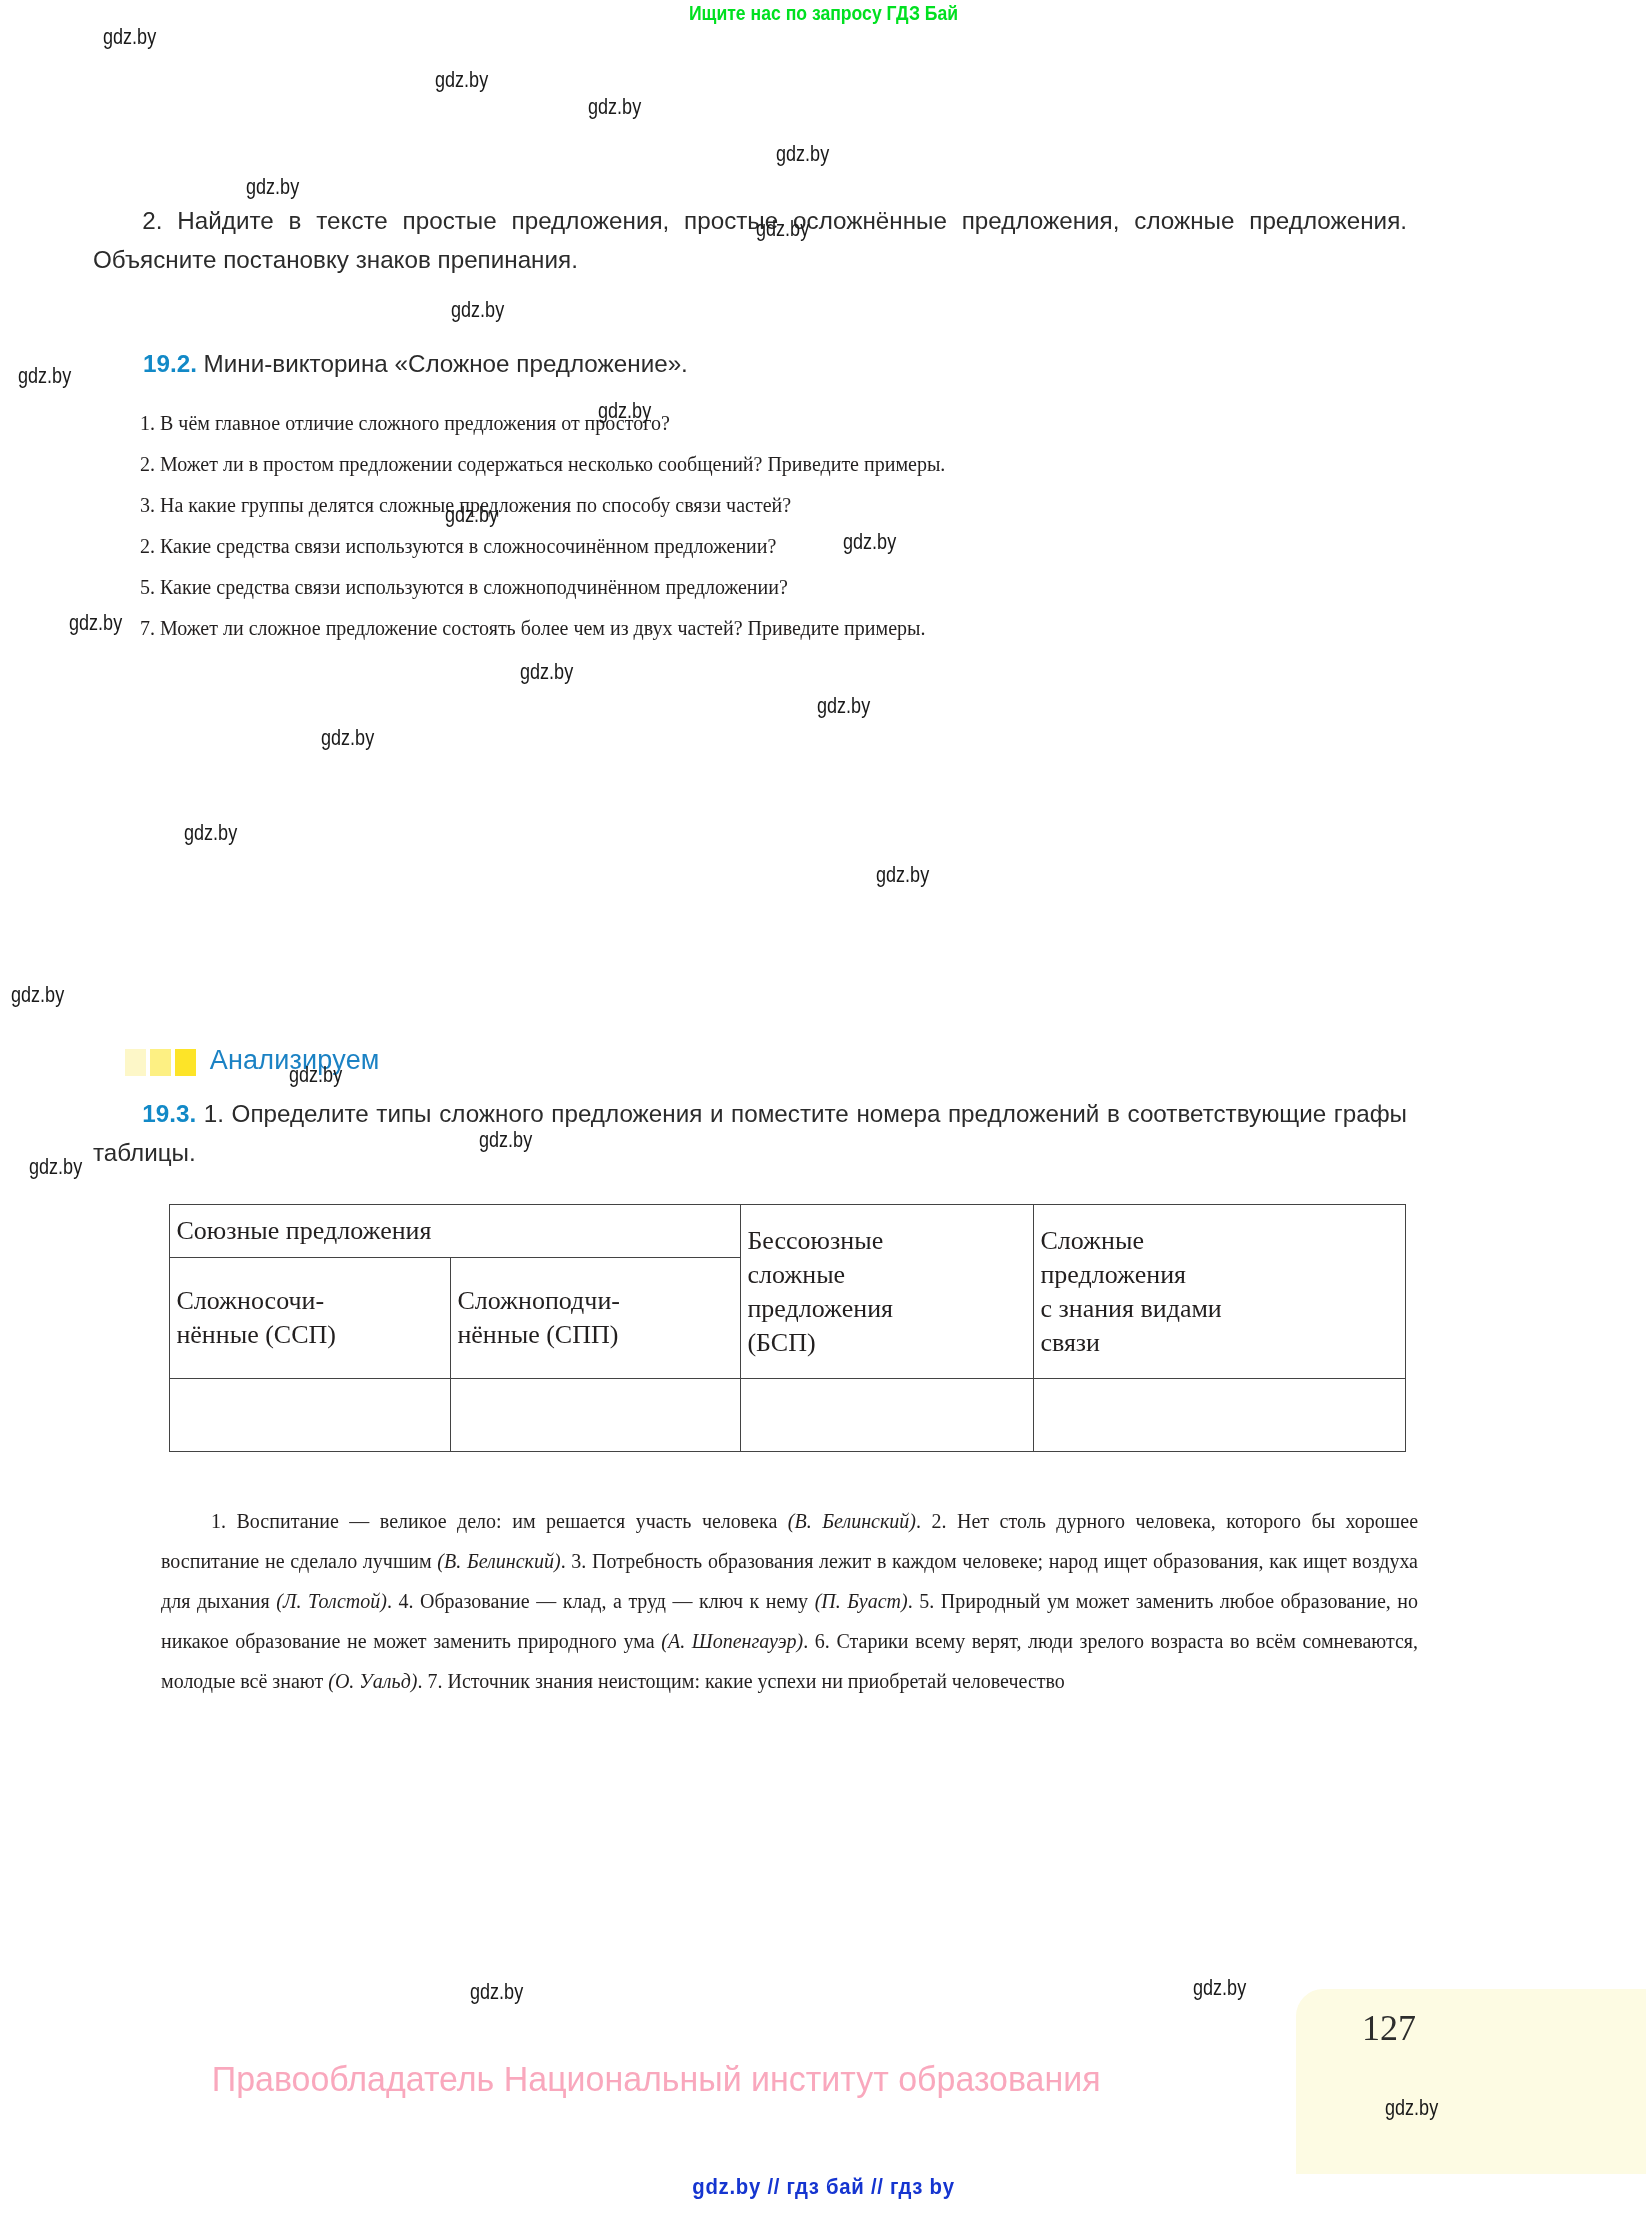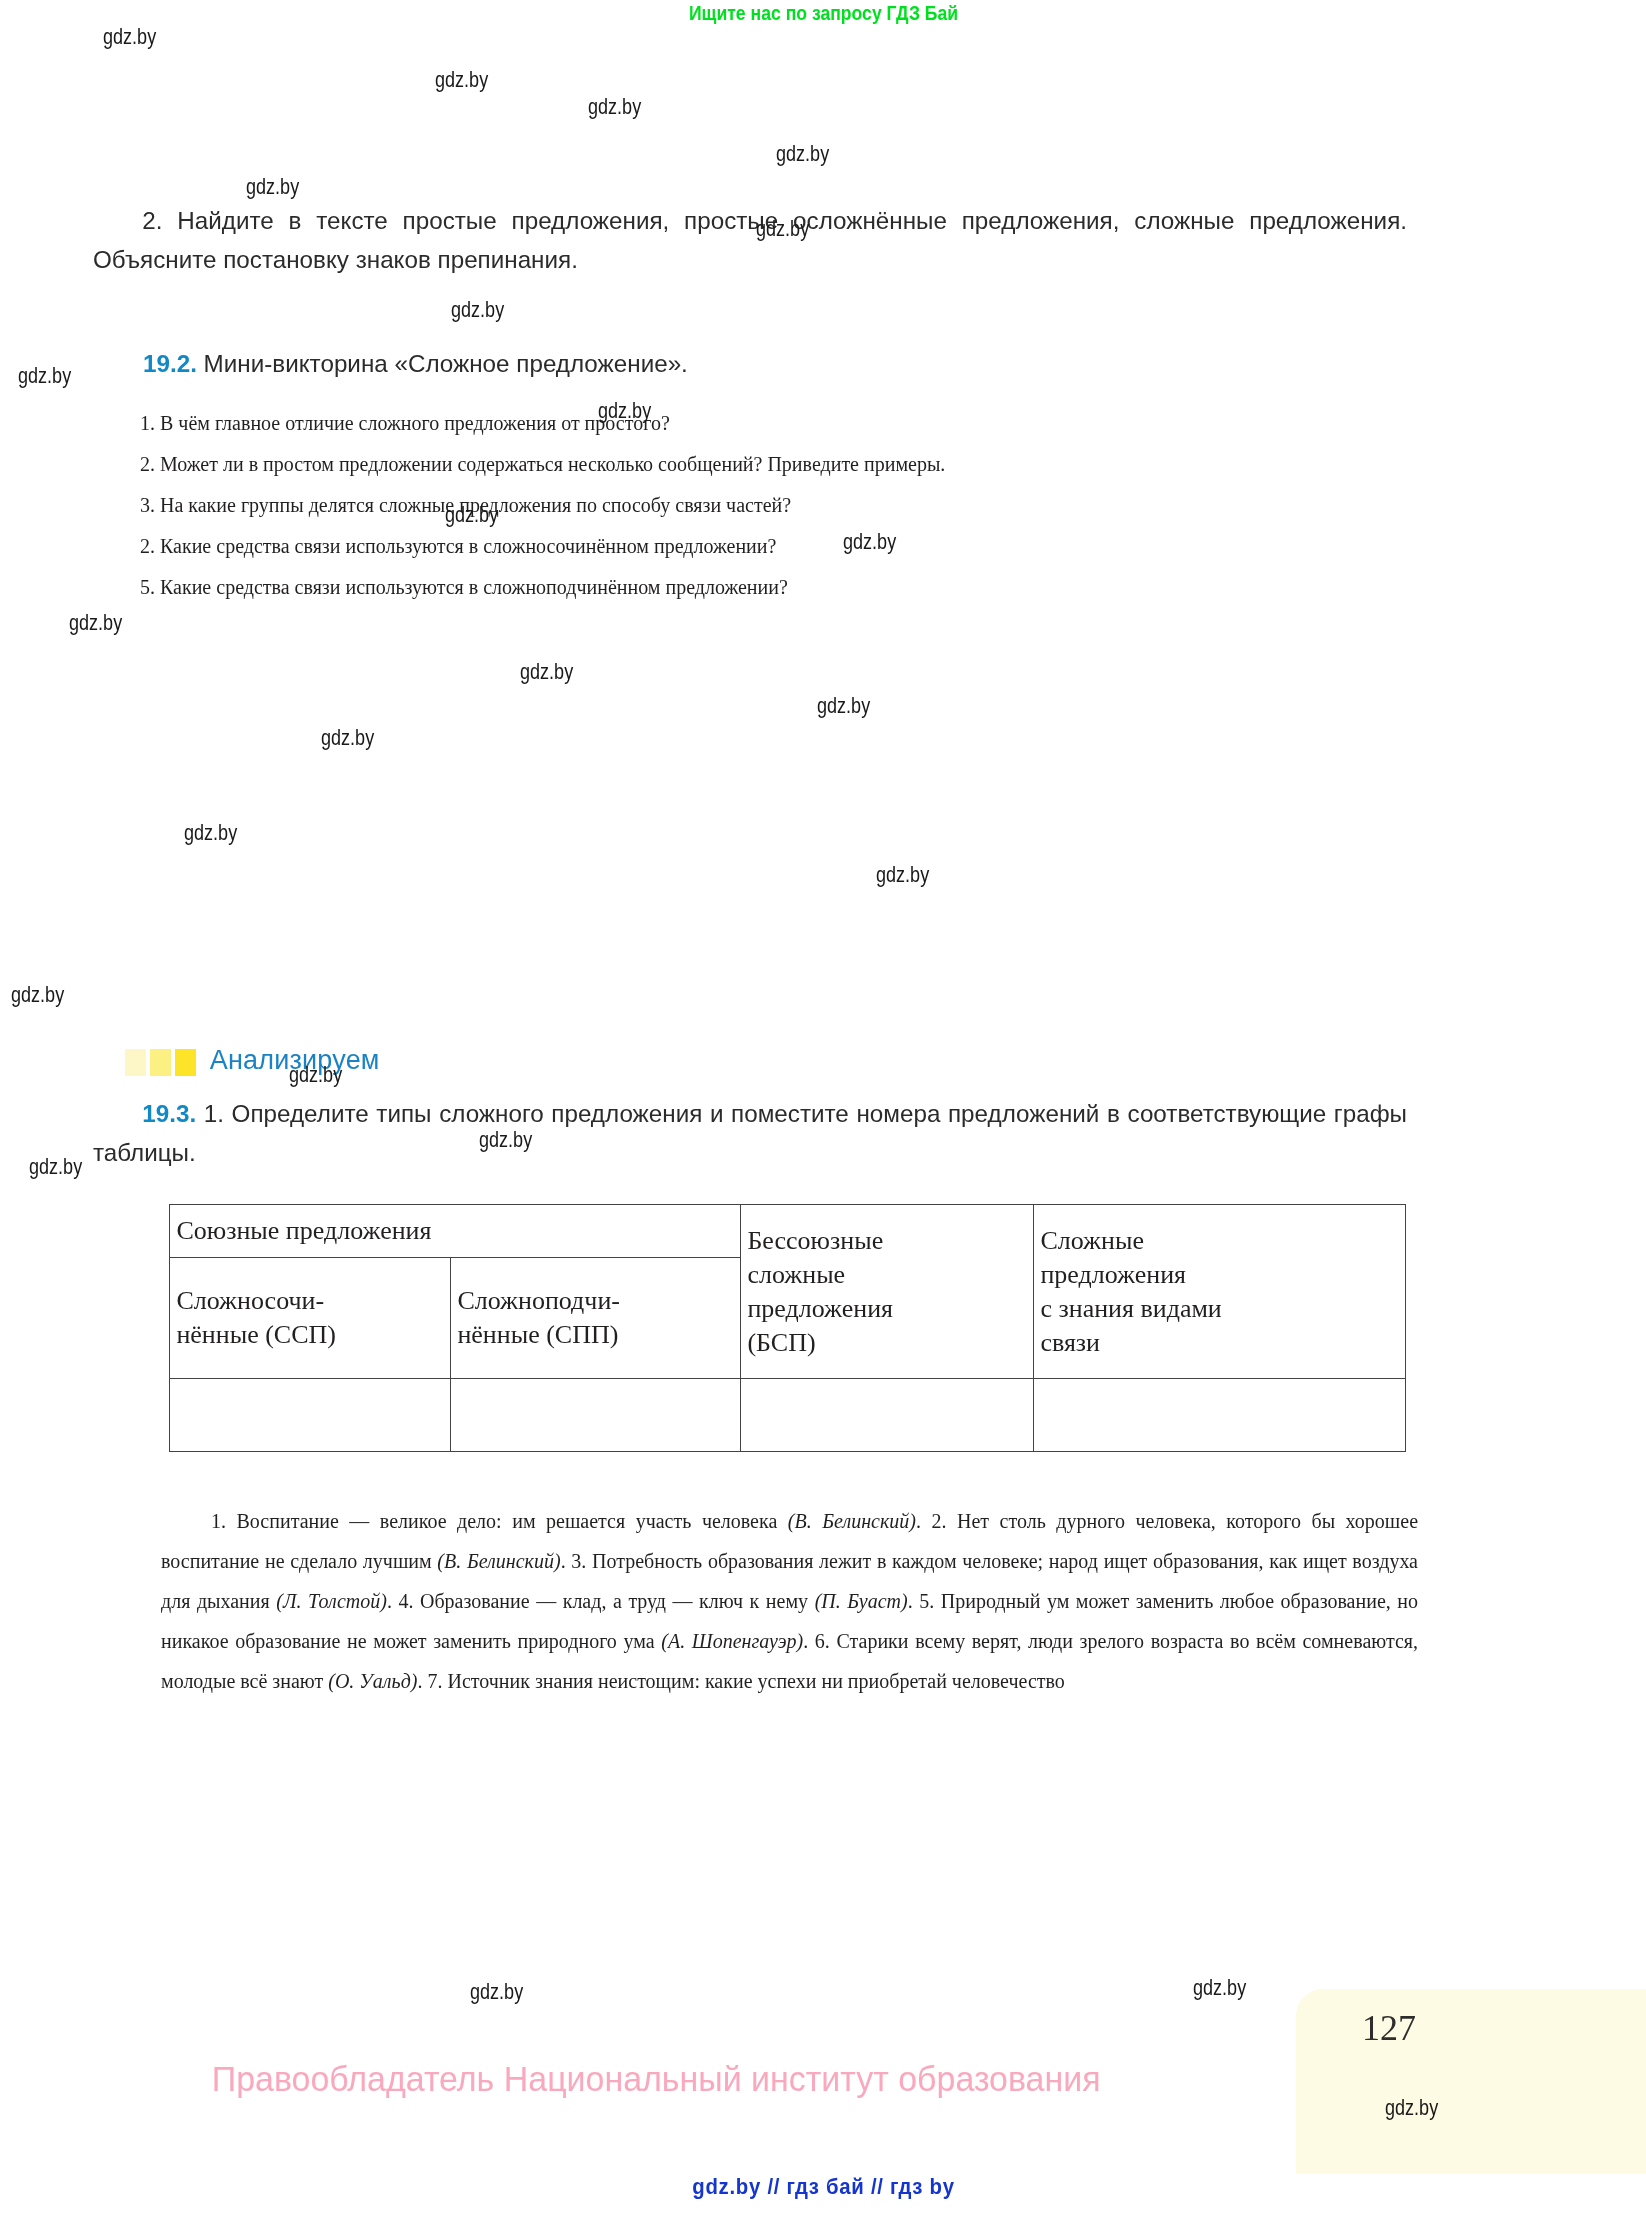--- a/index.html
+++ b/index.html
@@ -193,20 +193,21 @@
     <span class="num-blue">19.2.</span>
     <span>Мини-викторина «Сложное предложение».</span>
   </div>
 
   <div class="block serif" style="left:90px; top:403px; width:1348px;">
     <p class="indent">1. В чём главное отличие сложного предложения от простого?</p>
     <p class="indent">2. Может ли в простом предложении содержаться несколько сообщений? Приведите примеры.</p>
     <p class="indent">3. На какие группы делятся сложные предложения по способу связи частей?</p>
     <p class="indent">2. Какие средства связи используются в сложносочинённом предложении?</p>
     <p class="indent">5. Какие средства связи используются в сложноподчинённом предложении?</p>
+    <p class="indent">7. Может ли сложное предложение состоять более чем из двух частей? Приведите примеры.</p>
   </div>
 
   <div class="analyze-row" style="left:125px; top:1045px;">
     <span class="sq sq1"></span>
     <span class="sq sq2"></span>
     <span class="sq sq3"></span>
     <span class="analyze-label">Анализируем</span>
   </div>
 
   <div class="block sans" style="left:93px; top:1094px; width:1334px;">

